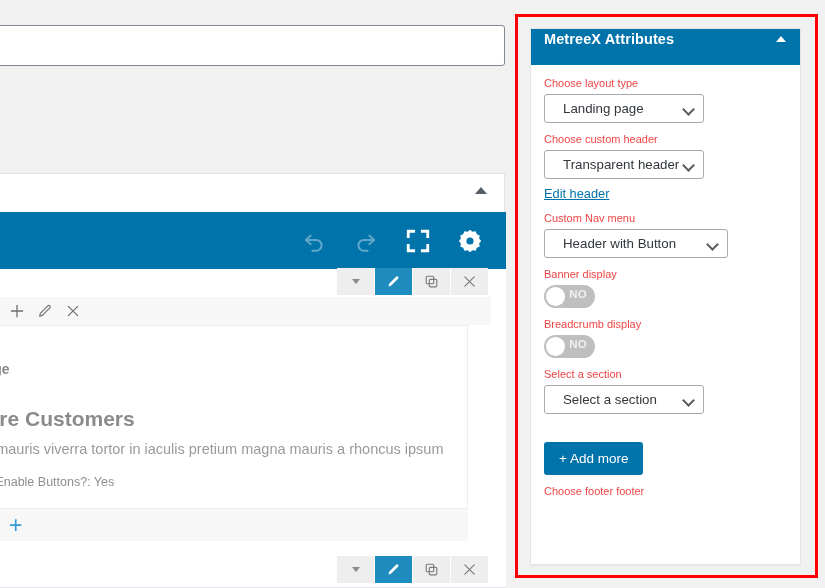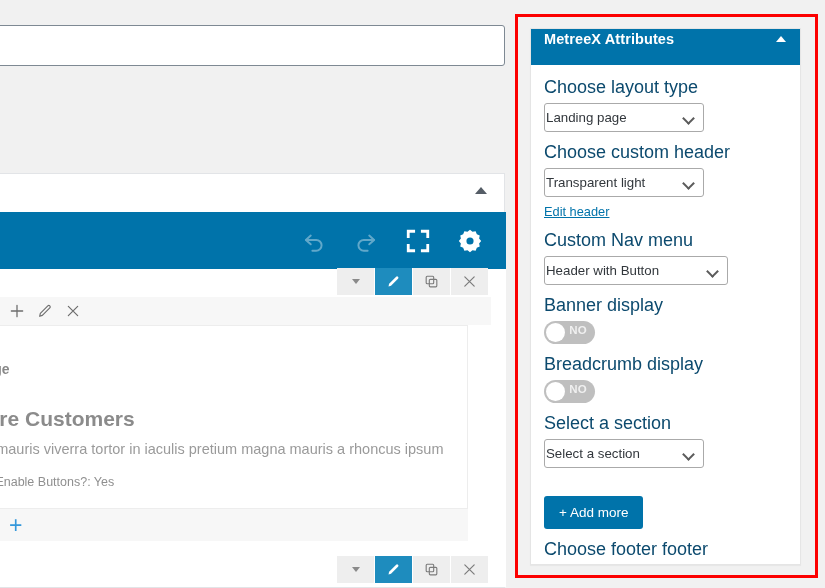--- a/index.html
+++ b/index.html
@@ -93,28 +93,28 @@
   .mb-header {
     height: 36px; background: #0073aa; color: #fff;
     display: flex; align-items: center; justify-content: space-between;
     padding: 0 14px 16px 13px;
   }
   .mb-title { font-size: 14.5px; font-weight: bold; letter-spacing: .1px; }
   .mb-toggle { width: 0; height: 0; border-left: 5px solid transparent;
                border-right: 5px solid transparent; border-bottom: 6px solid #fff; }
   .mb-body { padding: 10px 13px 12px 13px; }
 
-  .fld-label { font-size: 18px; color: #0c4a6e; margin: 10px 0 5px 0; }
+  .fld-label { font-size: 11px; color: #ef4444; margin: 10px 0 5px 0; }
   .fld-label.first { margin-top: 2px; }
 
   .sel {
     position: relative; display: block; height: 29px;
     background: #fff; border: 1px solid #aaa; border-radius: 3px;
     font-size: 13.3px; color: #32373c;
-    line-height: 27px; padding: 0 30px 0 1px; white-space: nowrap;
+    line-height: 27px; padding: 0 30px 0 18px; white-space: nowrap;
   }
   .sel.w160 { width: 160px; }
   .sel.w172 { width: 184px; }
   .sel-chev {
     position: absolute; right: 9px; top: 10px; width: 10px; height: 6px;
   }
   .sel-chev::before {
     content: ""; position: absolute; left: 0; top: 0;
     width: 7px; height: 7px; border-right: 2px solid #5b5b5b; border-bottom: 2px solid #5b5b5b;
     transform: rotate(45deg);
@@ -263,21 +263,21 @@
       
       <div class="fld-label first">Choose layout type</div>
       <div class="sel w160">
         <span>Landing page</span>
         <span class="sel-chev"></span>
       </div>
 
       
       <div class="fld-label">Choose custom header</div>
       <div class="sel w160">
-        <span>Transparent light</span>
+        <span>Transparent header</span>
         <span class="sel-chev"></span>
       </div>
 
       
       <a class="link-edit">Edit header</a>
 
       
       <div class="fld-label">Custom Nav menu</div>
       <div class="sel w172">
         <span>Header with Button</span>

